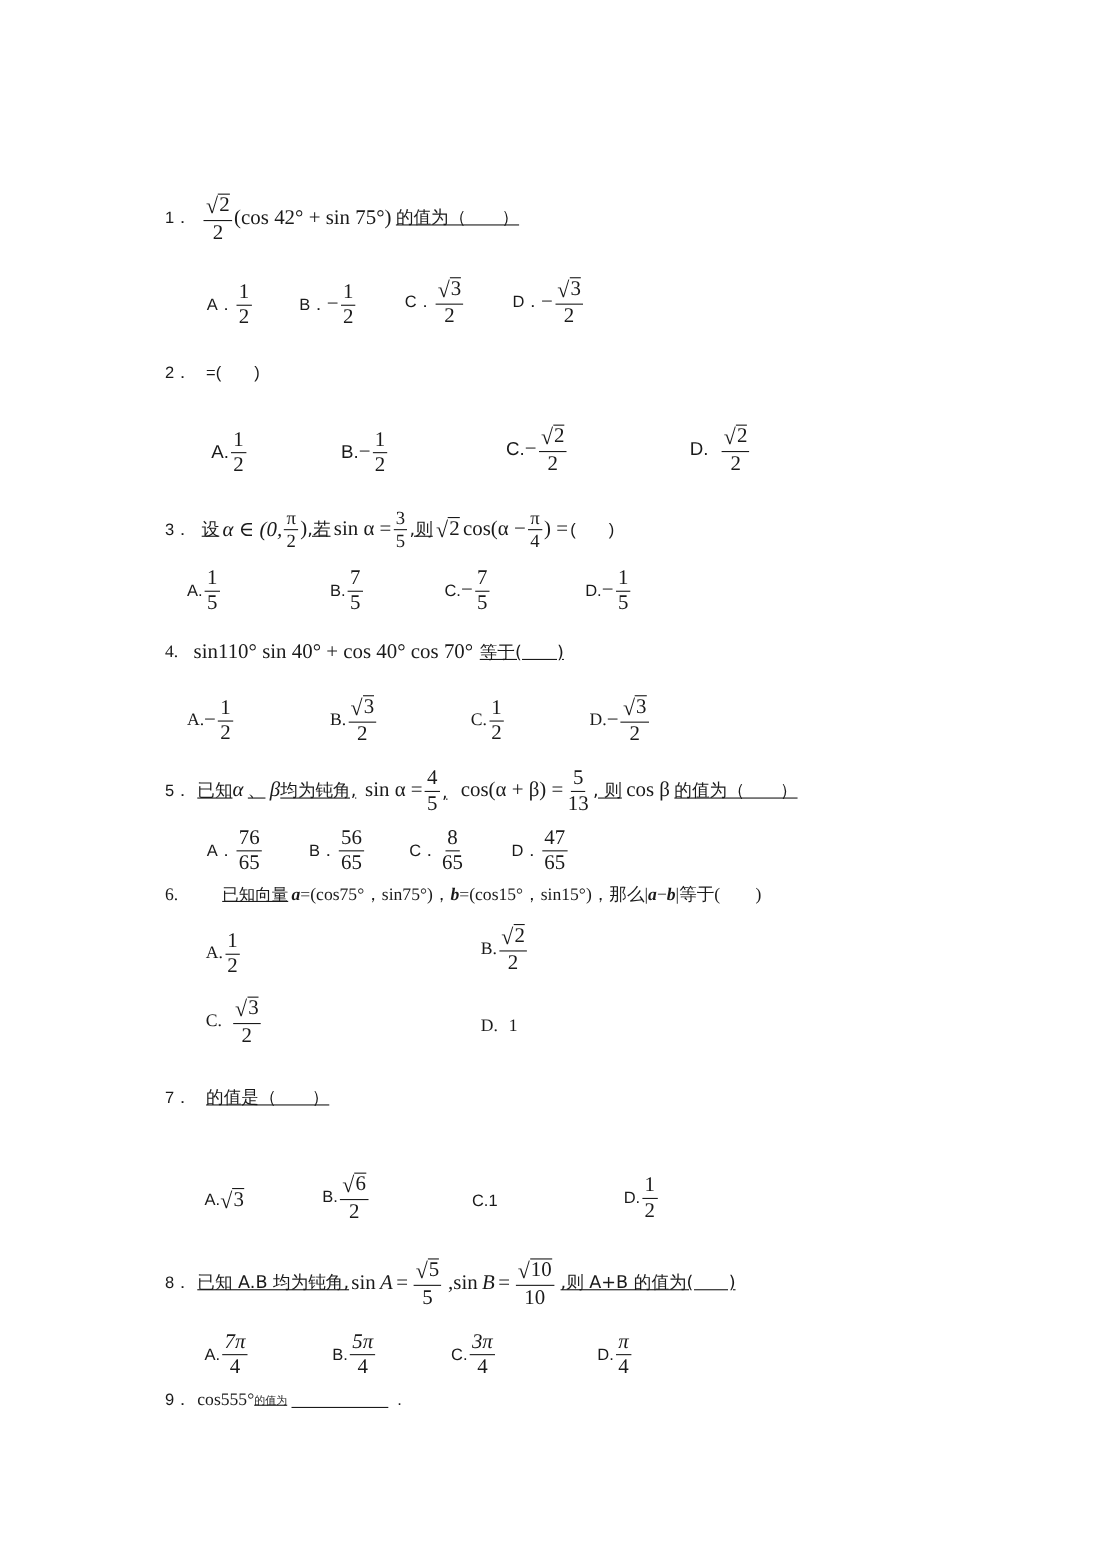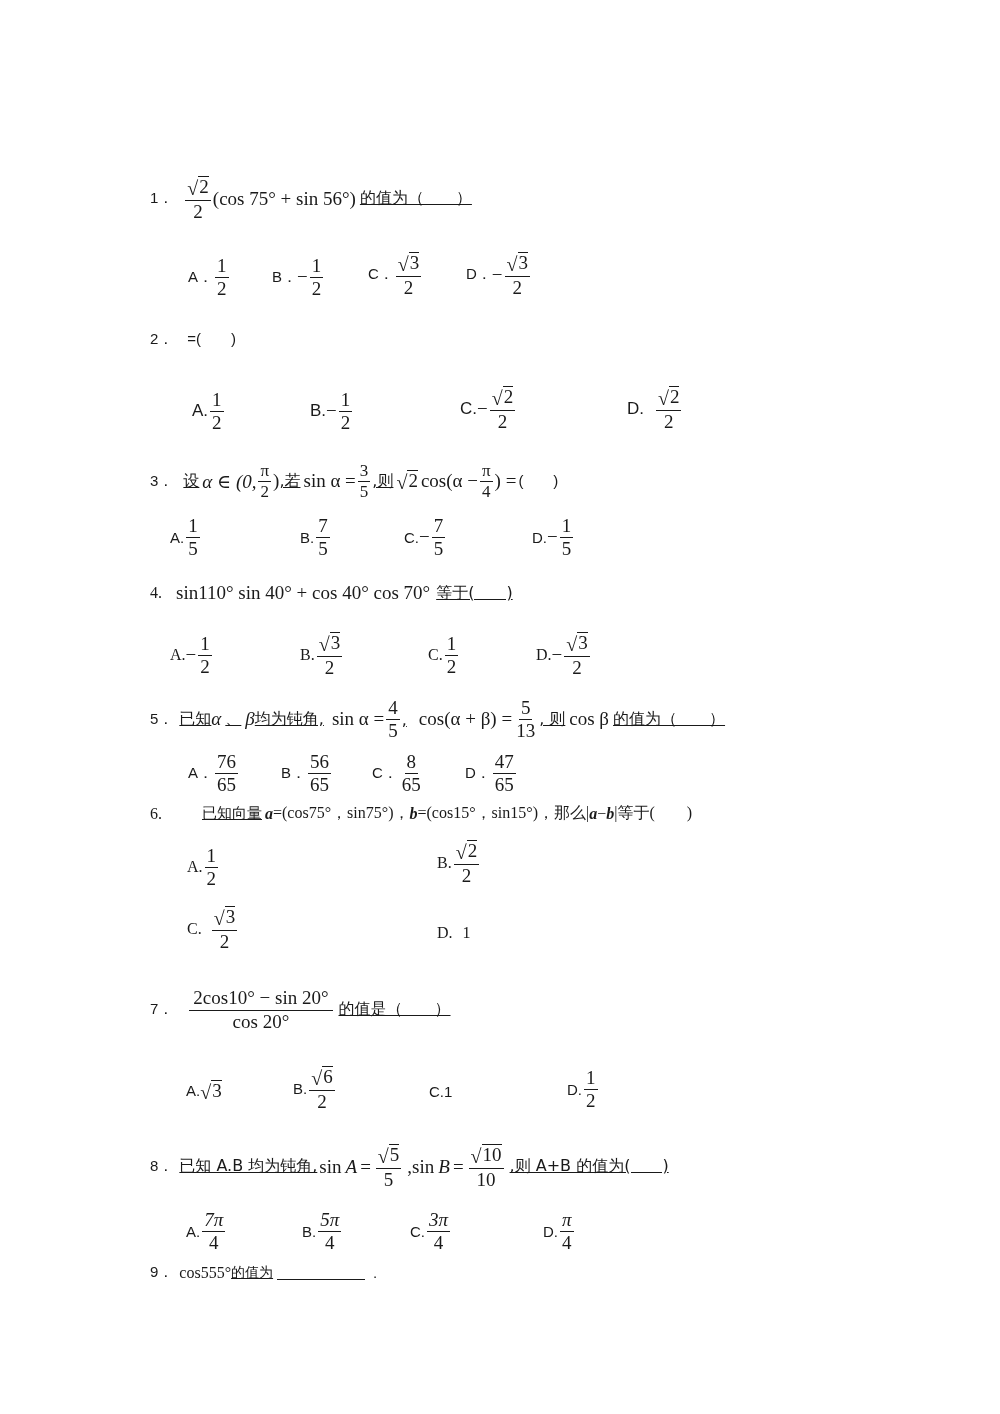--- a/index.html
+++ b/index.html
@@ -30,21 +30,21 @@
 
   <div class="line" style="left:150px; top:176px;">
     <span class="qn">1．</span>
     <span class="frac">
       <span class="num"><span class="sqrt">
             <span class="rad">√</span>
             <span class="under">2</span>
           </span></span>
       <span class="den">2</span>
     </span>
-    <span class="m">(cos 75° + sin 56°)</span>
+    <span class="m">(cos 42° + sin 75°)</span>
     <span class="cn" style="margin-left:4px;">的值为（　　）</span>
   </div>
   <div class="opt" style="left:188px; top:256px;">
     <span class="sf">A．</span>
     <span class="frac">
         <span class="num">1</span>
         <span class="den">2</span>
       </span>
   </div>
   <div class="opt" style="left:272px; top:256px;">
@@ -309,24 +309,20 @@
         <span class="den">2</span>
       </span>
   </div>
   <div class="opt" style="left:437px; top:924px;">
     <span class="tr" style="margin-right:10px;">D.</span>
     <span class="tr">1</span>
   </div>
 
   <div class="line" style="left:150px; top:988px;">
     <span class="qn">7．</span>
-    <span class="frac" style="margin-left:6px;">
-      <span class="num" style="padding:0 4px 2px;">2cos10° − sin 20°</span>
-      <span class="den">cos 20°</span>
-    </span>
     <span class="cn" style="margin-left:4px;">的值是（　　）</span>
   </div>
   <div class="opt" style="left:186px; top:1080px;">
     <span class="sf">A.</span>
     <span class="m sqrt">
         <span class="rad">√</span>
         <span class="under">3</span>
       </span>
   </div>
   <div class="opt" style="left:293px; top:1066px;">
@@ -402,18 +398,18 @@
     <span class="sf">D.</span>
     <span class="frac">
         <span class="num" style="font-style:italic;">π</span>
         <span class="den">4</span>
       </span>
   </div>
 
   <div class="line" style="left:150px; top:1263px;">
     <span class="qn" style="margin-right:6px;">9．</span>
     <span class="tr">cos555°</span>
-    <span class="cn" style="font-size:14px;text-align:center;">的值为</span>
+    <span class="cn" style="font-size:10px;text-align:center;">的值为</span>
     <span class="blank"></span>
     <span class="sf" style="margin-left:4px;">.</span>
   </div>
 
 </div>
 
 </body></html>

